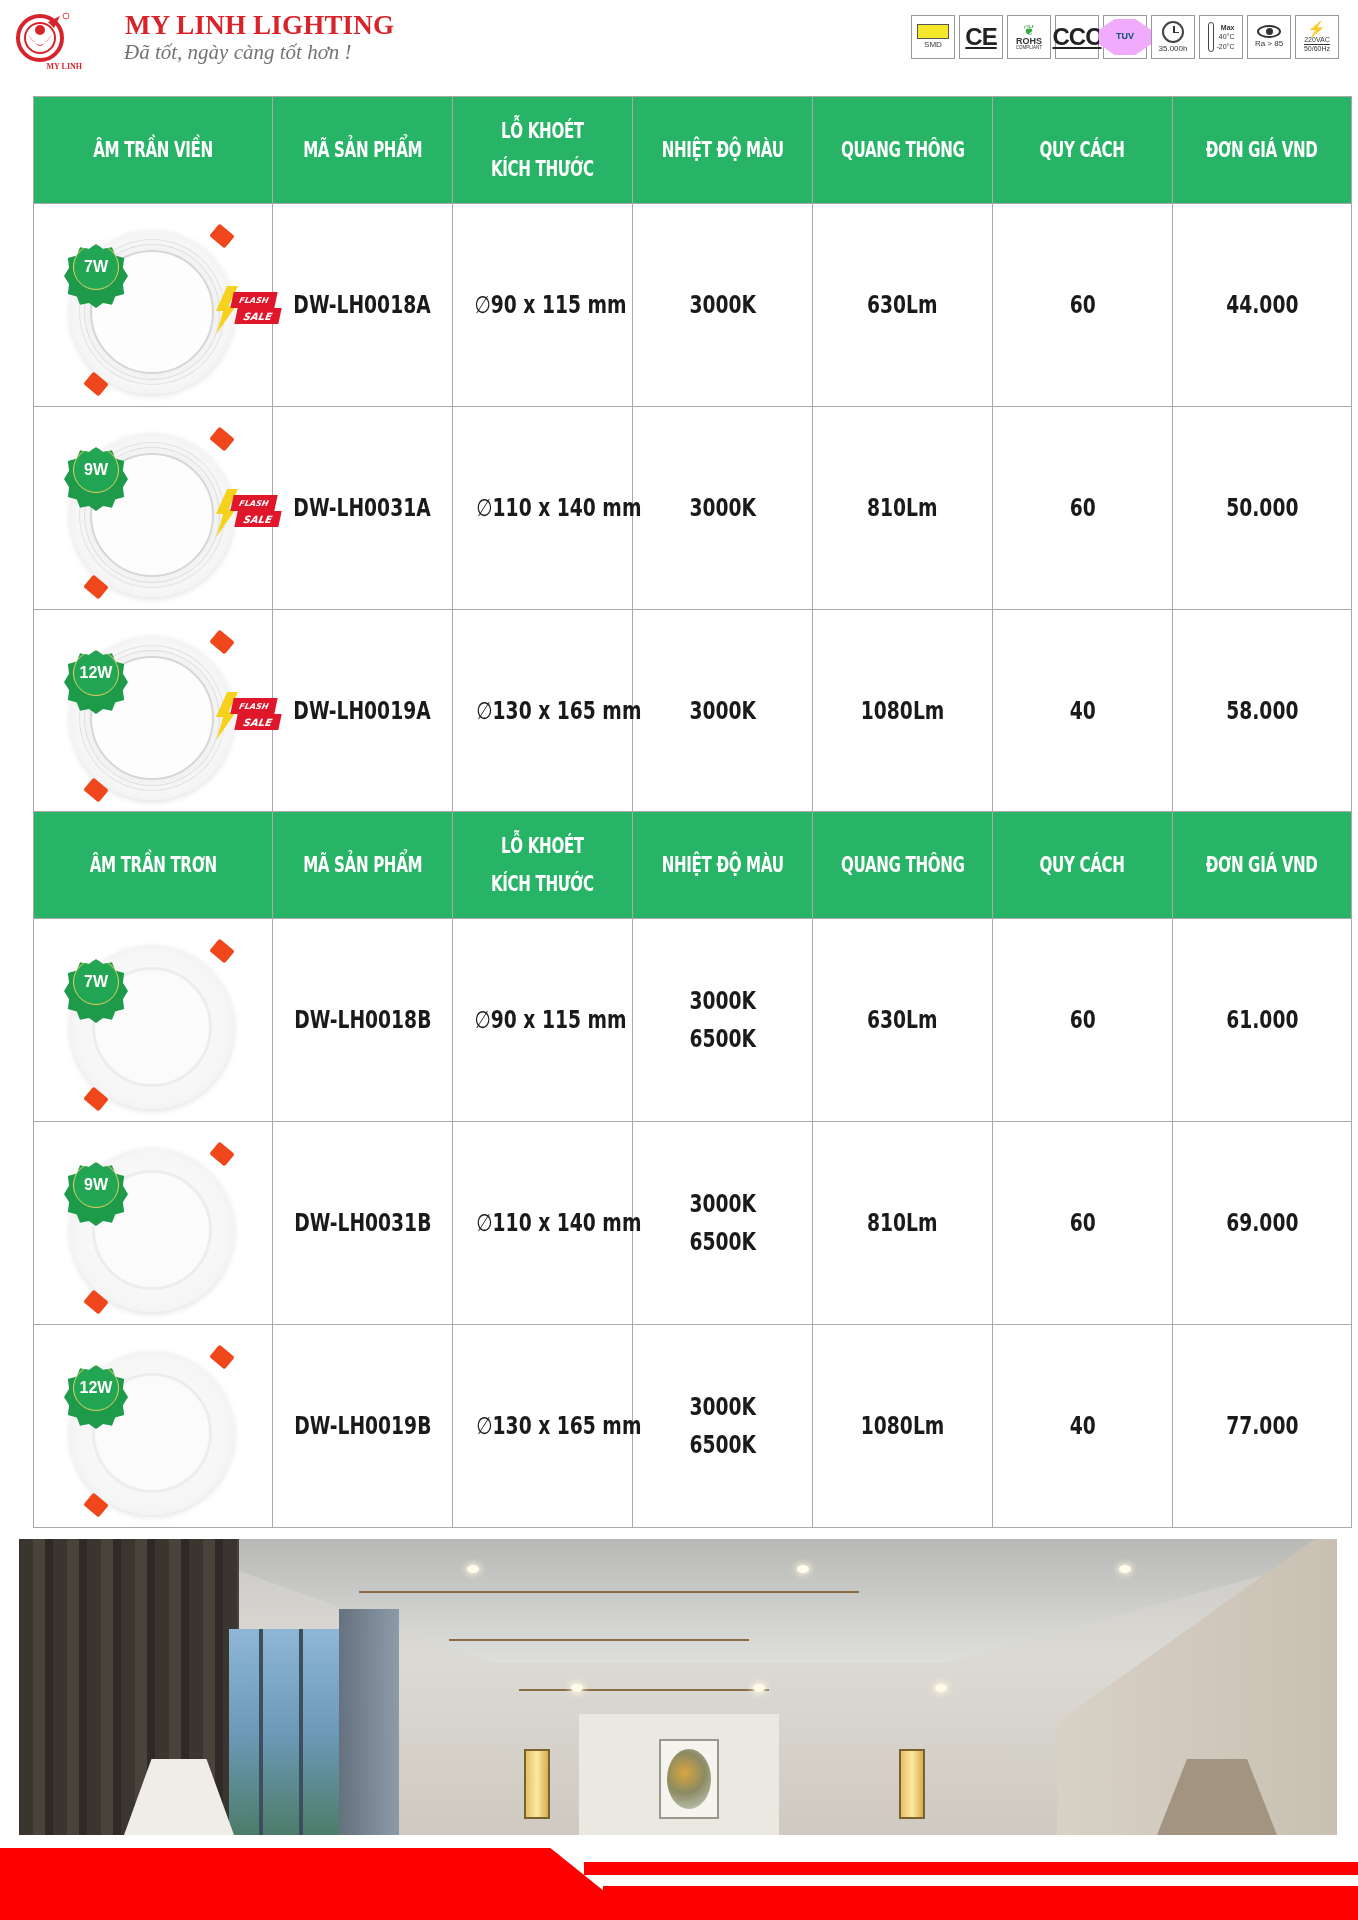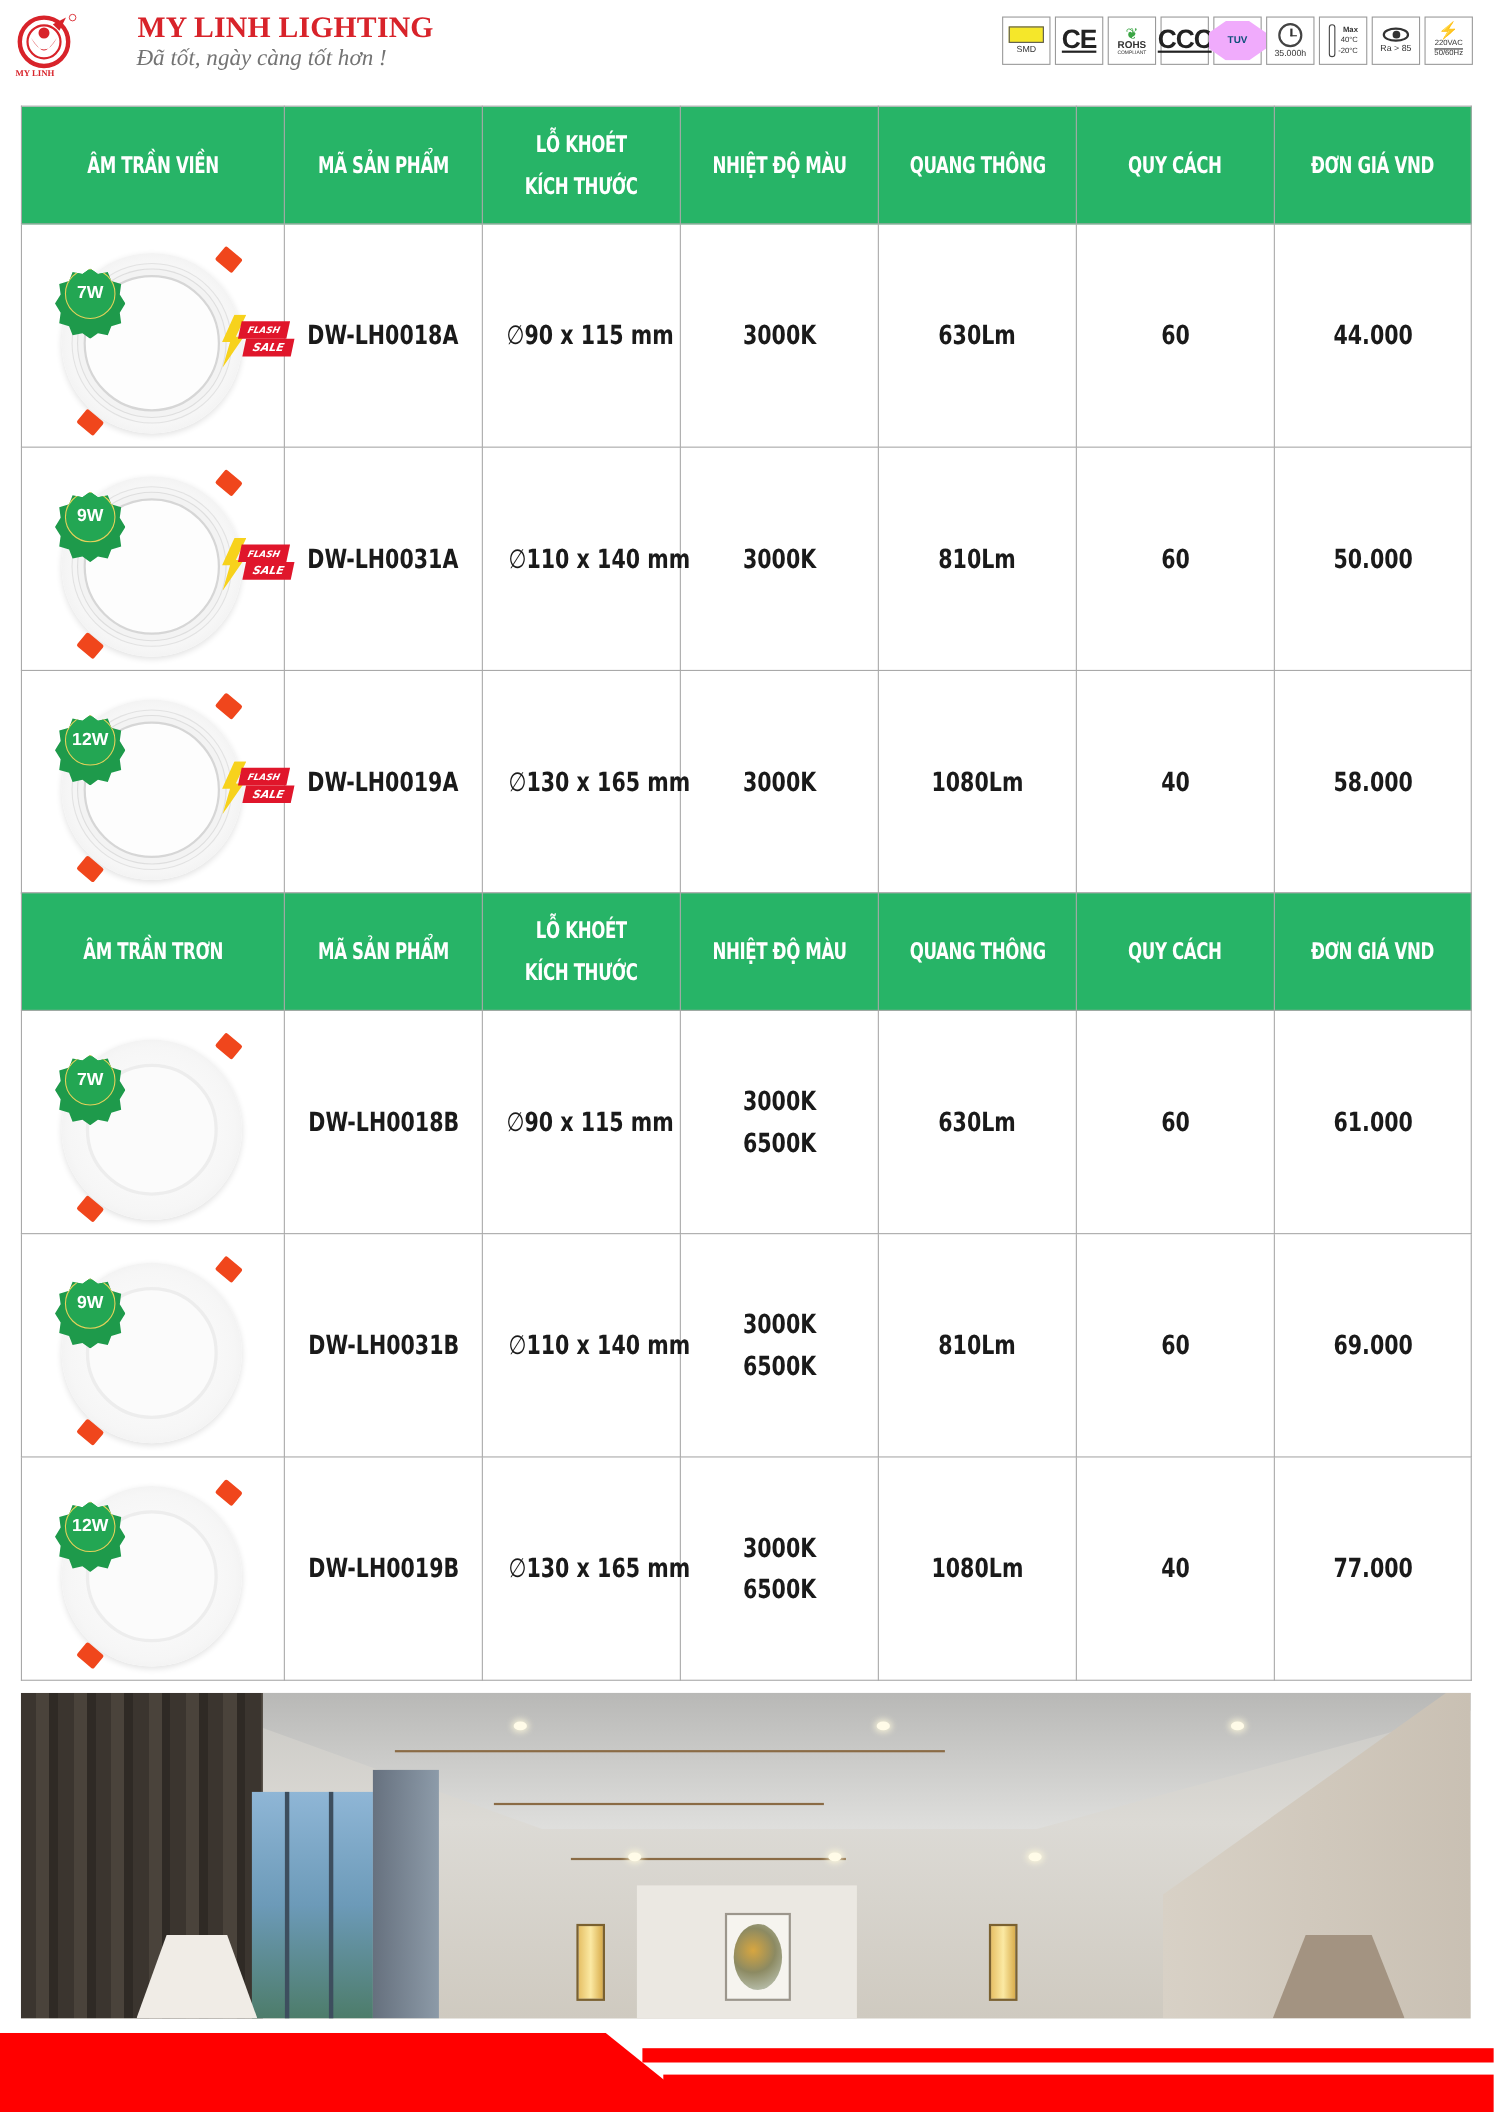--- a/index.html
+++ b/index.html
@@ -2,21 +2,21 @@
 <html><head>
 <meta charset="utf-8">
 <style>
   * { box-sizing: border-box; margin: 0; padding: 0; }
   html, body { width: 1358px; height: 1920px; background: #ffffff; overflow: hidden; }
   body { position: relative; font-family: "Liberation Sans", sans-serif; color: #1a1a1a; }
 
   
   .brand { position: absolute; left: 14px; top: 10px; width: 360px; height: 66px; }
   .brand-logo { position: absolute; left: 0; top: 2px; width: 56px; height: 62px; }
-  .brand-logo-label { position: absolute; left: 0; top: 52px; width: 56px; text-align: left;
+  .brand-logo-label { position: absolute; left: 12px; top: 52px; width: 56px; text-align: right;
     font-family: "Liberation Serif", serif; font-weight: bold; font-size: 8px; color: #d8232a; }
   .brand-name { position: absolute; left: 80px; top: 0; font-family: "Liberation Serif", serif;
     font-weight: bold; font-size: 27px; color: #d8232a; letter-spacing: 0.2px; white-space: nowrap; margin-left: 31px; }
   .brand-slogan { position: absolute; left: 110px; top: 30px; font-family: "Liberation Serif", serif;
     font-style: italic; font-size: 21px; color: #737373; white-space: nowrap; }
 
   .certs { position: absolute; left: 911px; top: 15px; display: flex; gap: 4px; }
   .cert { width: 44px; height: 44px; border: 1.5px solid #9a9a9a; background: #fff; position: relative;
     display: flex; flex-direction: column; align-items: center; justify-content: center;
     font-size: 8px; color: #333; line-height: 1.1; text-align: center; }
@@ -32,21 +32,21 @@
   .clock::after { content: ""; position: absolute; left: 9px; top: 9px; width: 6px; height: 1.5px; background: #333; }
   .temp-wrap { display: flex; align-items: center; gap: 3px; }
   .thermo { width: 6px; height: 30px; border: 1.2px solid #444; border-radius: 3px; }
   .temp-text { font-size: 7px; text-align: right; line-height: 1.3; }
   .eye { width: 24px; height: 13px; border: 2px solid #333; border-radius: 50%; display: flex; align-items: center; justify-content: center; margin-bottom: 2px; }
   .eye::after { content: ""; width: 7px; height: 7px; border-radius: 50%; background: #333; }
   .bolt { font-size: 15px; line-height: 1; color: #222; }
   .volt { font-size: 7px; border-bottom: 1px solid #333; }
 
   
-  .tbl { position: absolute; left: 19px; width: 1318px; border-collapse: collapse; table-layout: fixed; padding-left: 40px; }
+  .tbl { position: absolute; left: 33px; width: 1318px; border-collapse: collapse; table-layout: fixed; padding-left: 40px; }
   .tbl td, .tbl th { border: 1.5px solid #a9a9a9; text-align: center; vertical-align: middle; }
   .tbl th { background: #27b467; color: #ffffff; font-family: "DejaVu Sans", sans-serif; font-weight: bold;
     font-size: 21px; line-height: 38px; transform-origin: center; letter-spacing: -0.5px; height: 107px; }
   .tbl th span.cond { display: inline-block; transform: scaleX(0.72); white-space: nowrap; }
   .tbl td { height: 203px; font-family: "DejaVu Sans", sans-serif; font-weight: bold; font-size: 24px; color: #1a1a1a; }
   .tbl td span.cond { display: inline-block; transform: scaleX(0.78); white-space: nowrap; line-height: 38px; }
   .tbl td .kelvin-line { display: block; }
 
   .img-cell { position: relative; padding: 0; }
   .product { position: absolute; left: 30px; top: 20px; width: 172px; height: 172px; }

